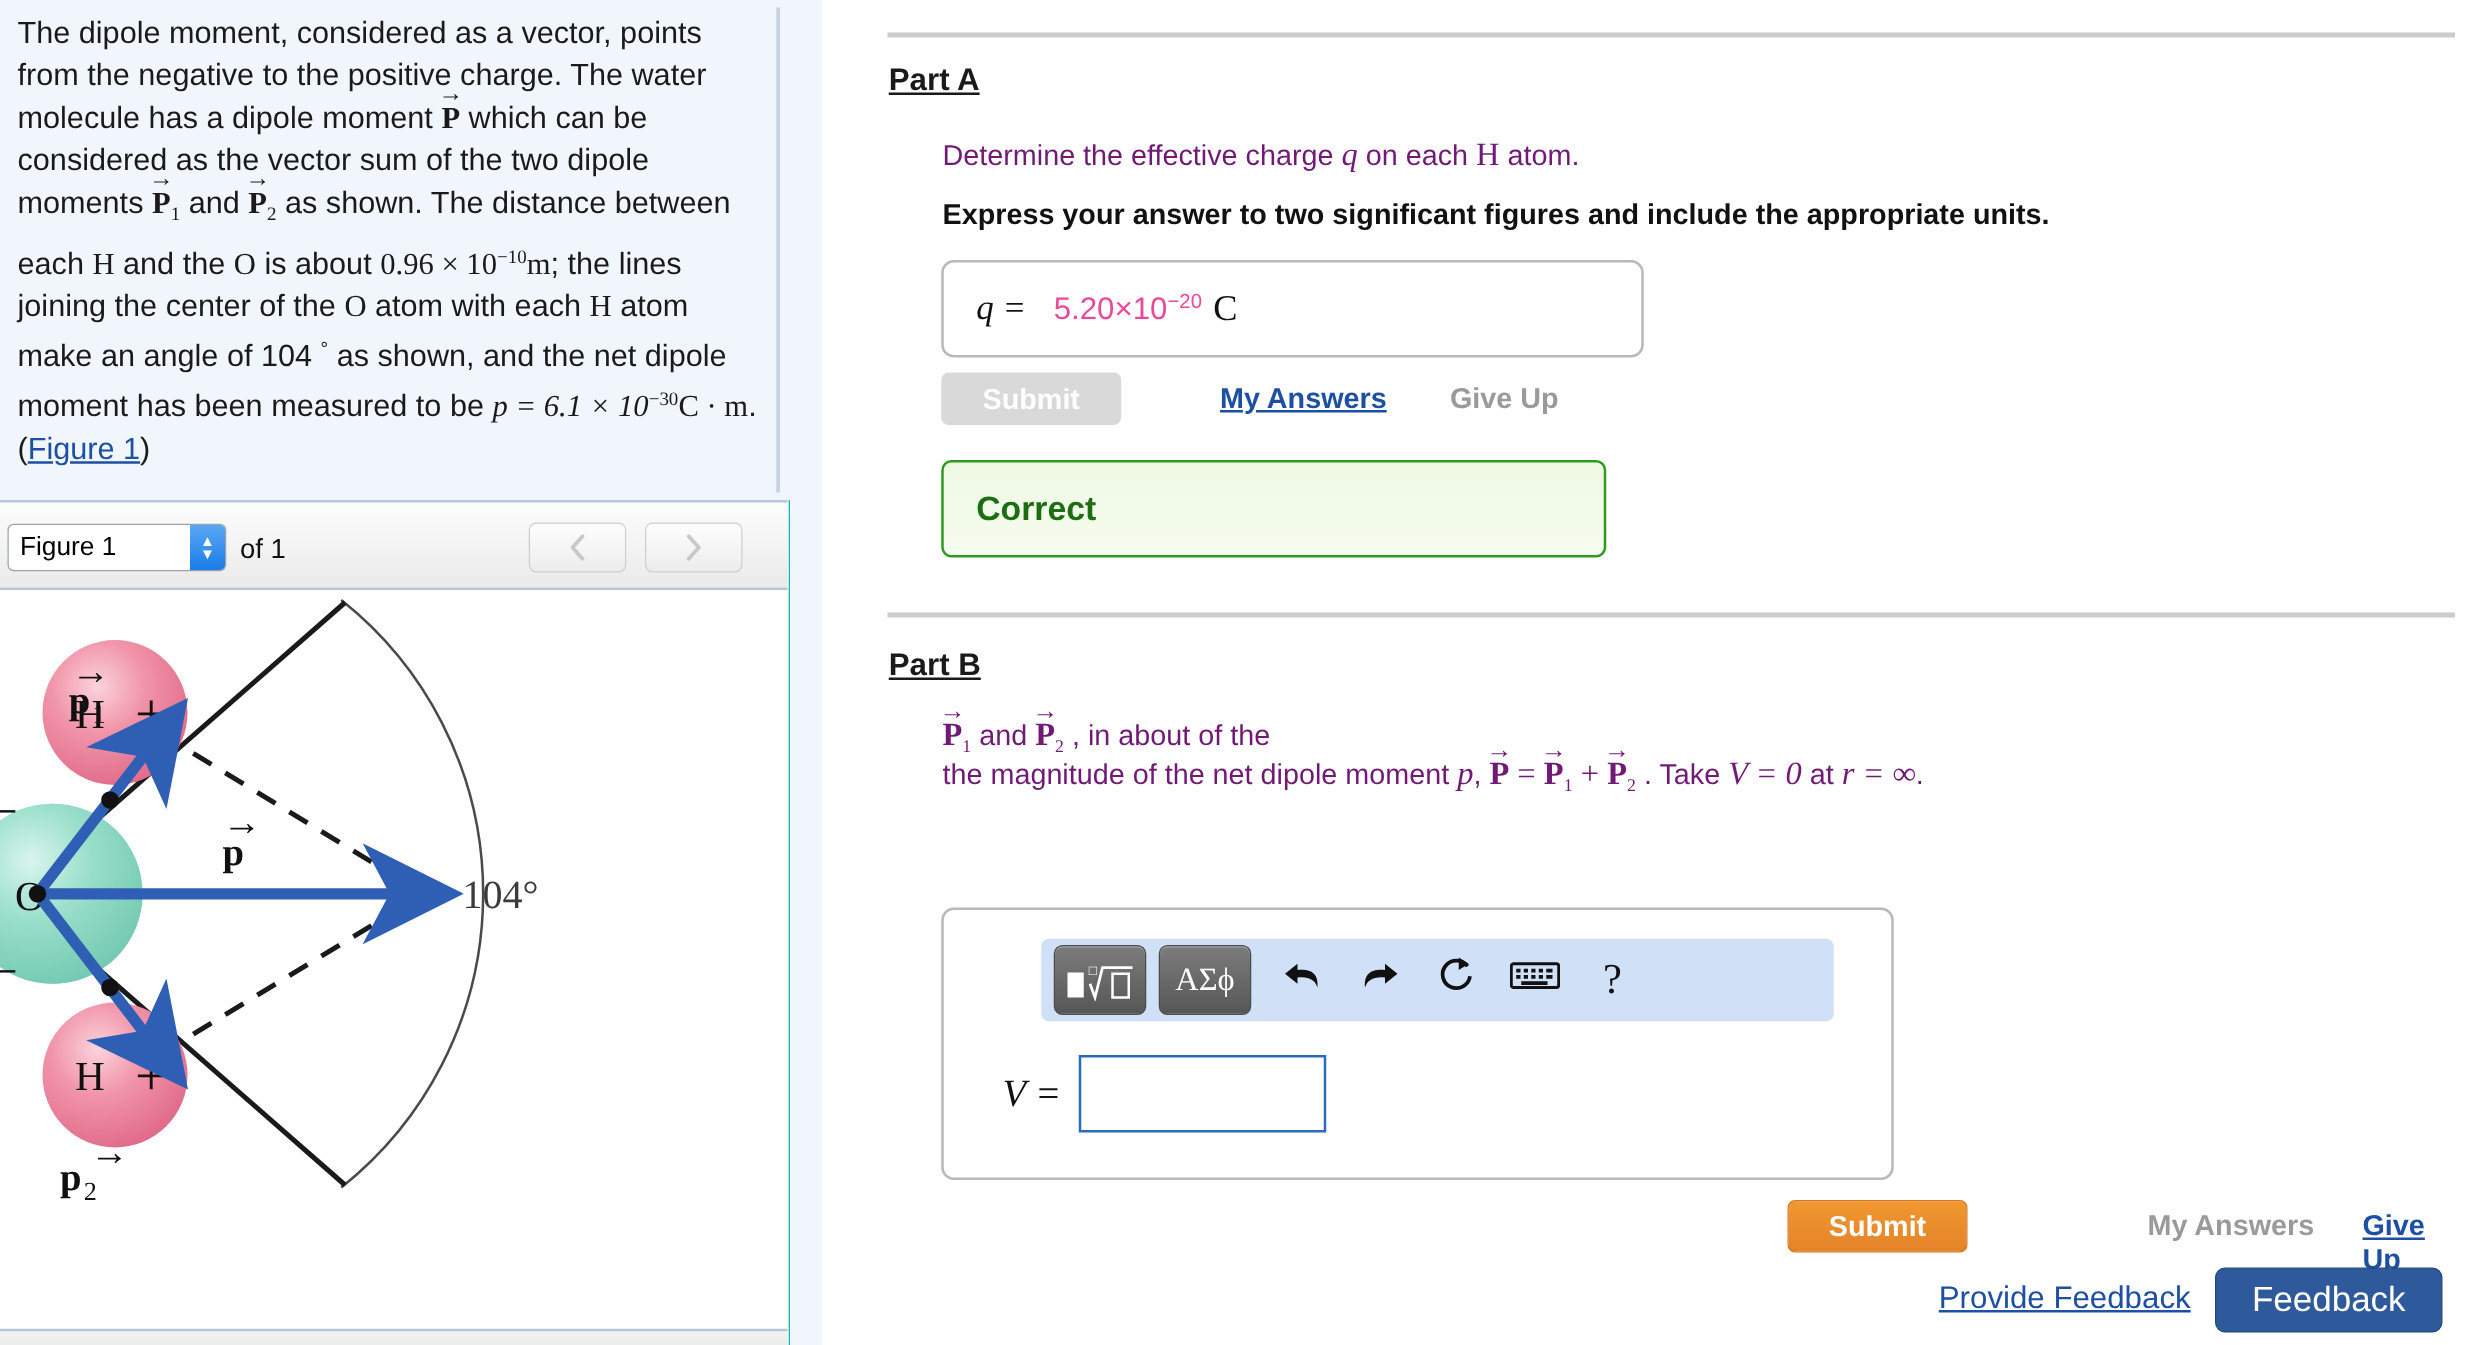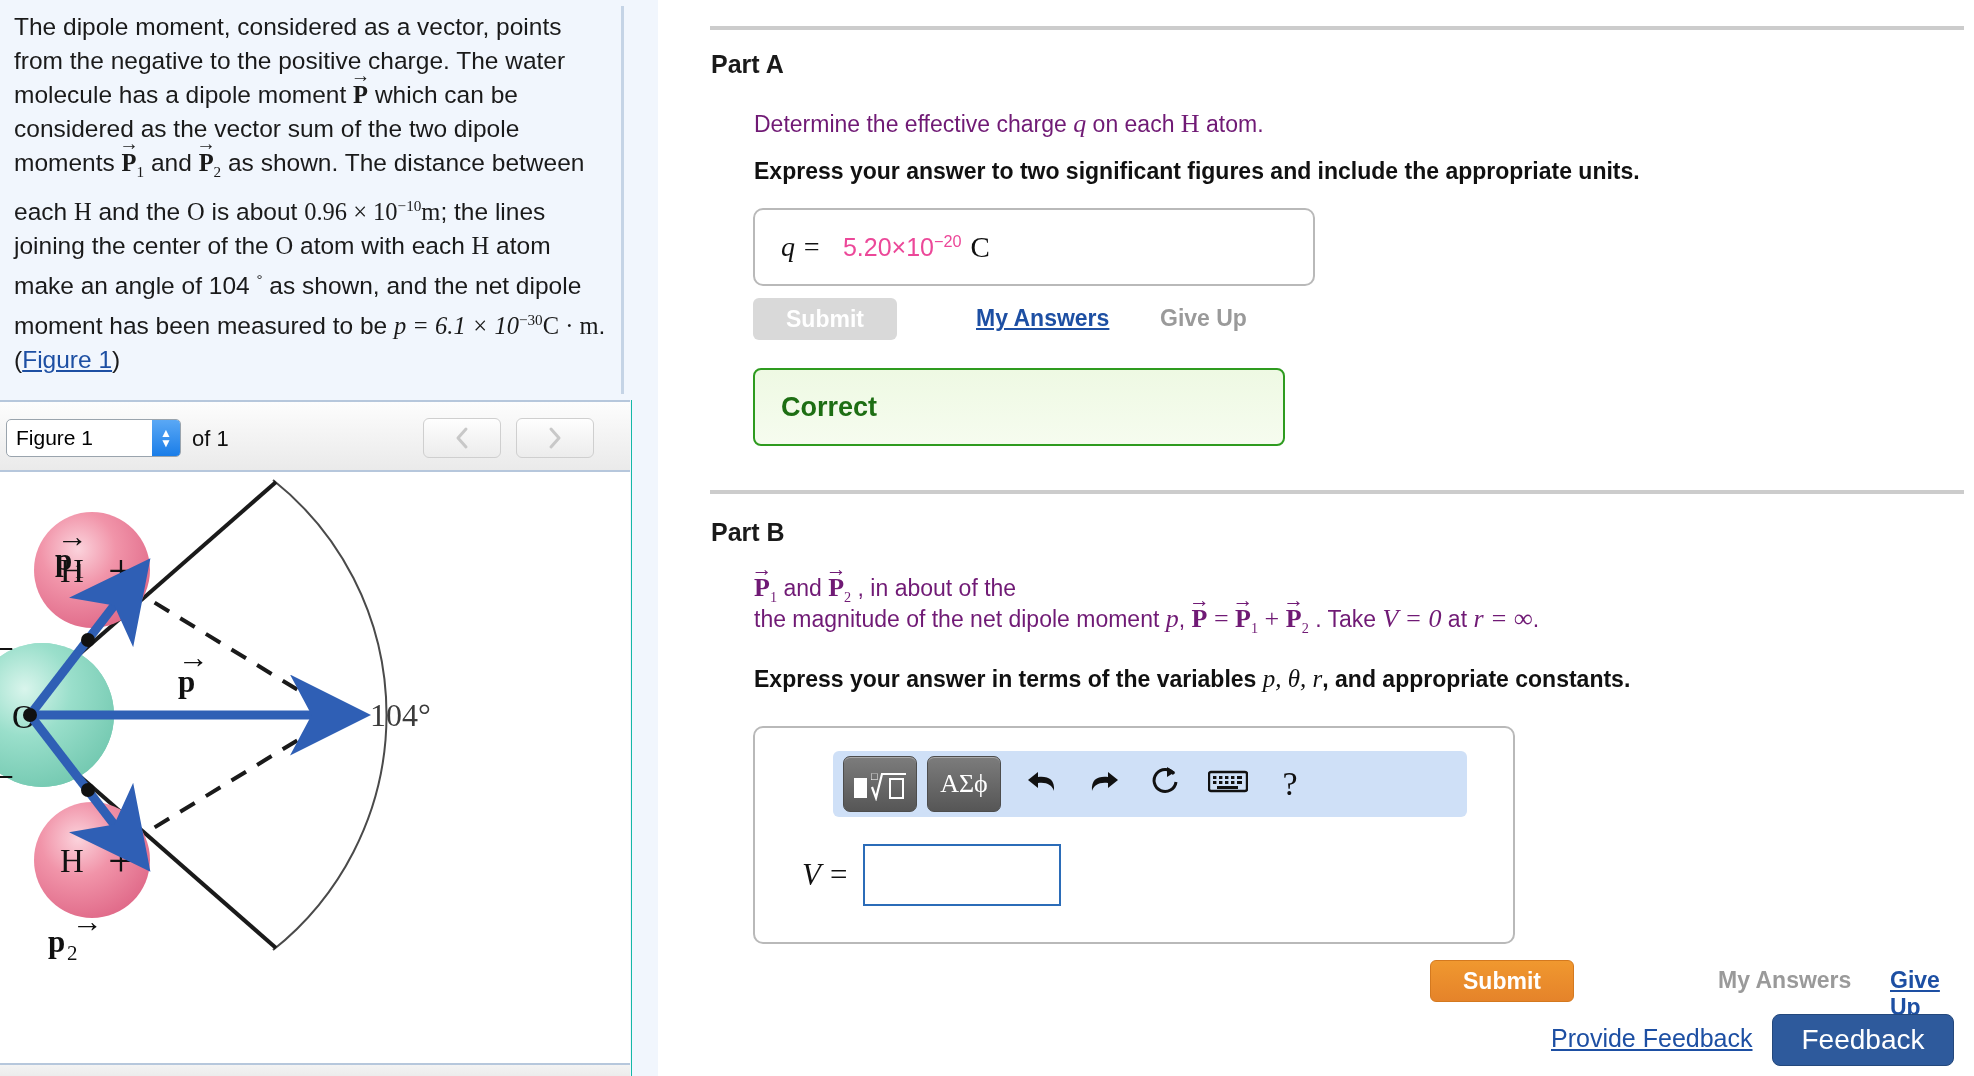--- a/index.html
+++ b/index.html
@@ -174,20 +174,21 @@
     width: 1254px;
     height: 4px;
     background: #cccccc;
   }
   .part-head {
     position: absolute;
     left: 53px;
     font-size: 25px;
     font-weight: bold;
     color: #1a1a1a;
+    text-decoration: underline;
   }
   .qtext {
     position: absolute;
     left: 96px;
     font-size: 23px;
     line-height: 31px;
     color: #701a75;
   }
   .qbold {
     position: absolute;
@@ -517,23 +518,20 @@
     <div class="part-head" style="top:518px;">Part B</div>
 
     <div class="qtext" style="top:572px; width:1200px;">
       <span class="vec mb" style="font-size:26px;"><span class="arr">→</span><span>P</span></span><sub class="ix mr">1</sub><span> and </span><span class="vec mb" style="font-size:26px;"><span class="arr">→</span><span>P</span></span><sub class="ix mr">2</sub><span> , in about of the</span>
     </div>
 
     <div class="qtext" style="top:603px; width:1200px;">
       <span>the magnitude of the net dipole moment </span><span class="m" style="font-size:26px;">p</span><span>, </span><span class="vec mb" style="font-size:26px;"><span class="arr">→</span><span>P</span></span><span class="mr" style="font-size:26px;"> = </span><span class="vec mb" style="font-size:26px;"><span class="arr">→</span><span>P</span></span><sub class="ix mr">1</sub><span class="mr" style="font-size:26px;"> + </span><span class="vec mb" style="font-size:26px;"><span class="arr">→</span><span>P</span></span><sub class="ix mr">2</sub><span> . Take </span><span class="m" style="font-size:26px;">V = 0</span><span> at </span><span class="m" style="font-size:26px;">r = ∞</span><span>.</span>
     </div>
 
-    <div class="qbold" style="top:663px;">
-      <span>Express your answer in terms of the variables </span><span class="m" style="font-size:25px;font-weight:normal;">p, θ, r</span><span>, and appropriate constants.</span>
-    </div>
 
     <div class="ansbox ansbox-b">
 
       <div class="mathtoolbar">
         <div class="tb-btn">
           <svg width="56" height="34" viewBox="0 0 56 34">
             <rect x="2" y="11" width="13" height="20" fill="#ffffff"></rect>
             <text x="19" y="13" font-family="Liberation Serif, serif" font-size="11" fill="#ffffff">□</text>
             <path d="M20 20 L24 31 L30 7 L54 7" fill="none" stroke="#ffffff" stroke-width="2.2"></path>
             <rect x="38" y="12" width="13" height="19" fill="none" stroke="#ffffff" stroke-width="2"></rect>

